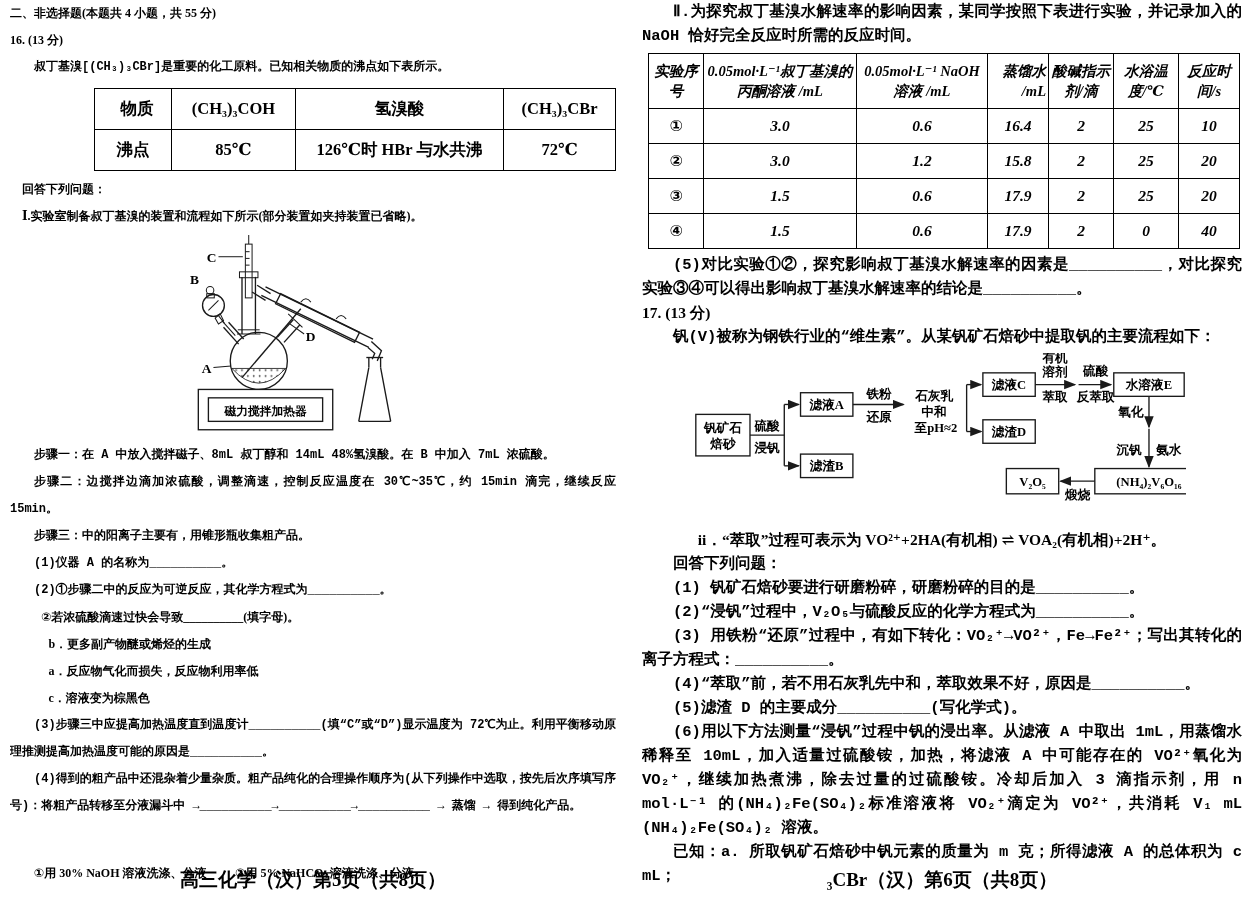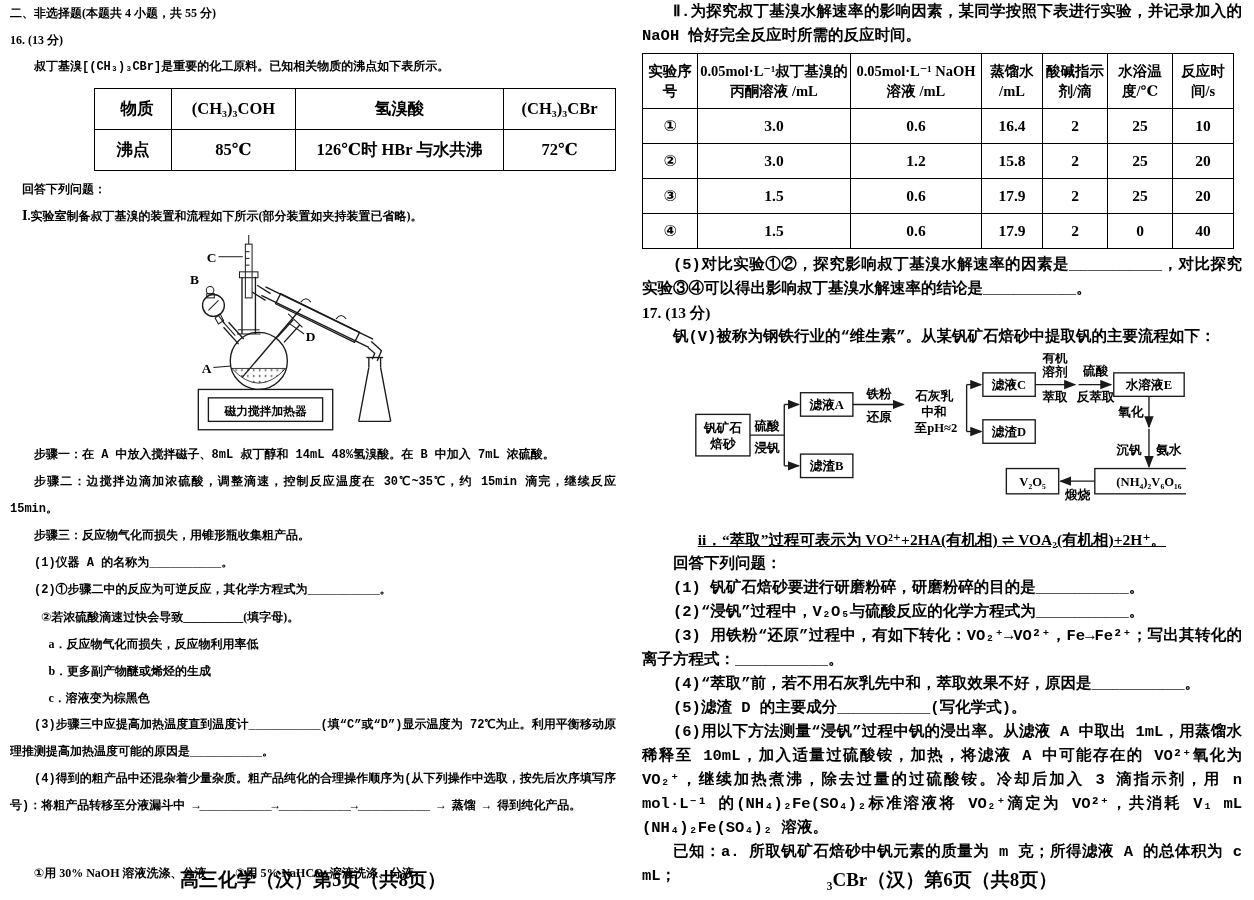--- a/index.html
+++ b/index.html
@@ -9,35 +9,35 @@
     font-weight:700;overflow:hidden;position:relative;
   }
   .page{position:absolute;top:0;height:900px;overflow:hidden;}
   #col-left{left:10px;width:606px;}
   #col-right{left:642px;width:600px;}
   .p{margin:0;line-height:27px;font-size:12px;text-align:justify;}
   #col-right .p{line-height:24px;font-size:15.5px;}
   .ind1{text-indent:1em;}
   .ind2{text-indent:2em;font-family:Liberation Mono, monospace;}
   .ind3{padding-left:3.2em;}
-  .ind4{text-indent:3.6em;text-decoration:underline;}
+  .ind4{text-indent:3.6em;}
   .ind5{text-indent:4.4em;margin-top:25px;}
   .opts{display:flex;gap:2.4em;padding-left:2em;margin-top:40px;}
   table{border-collapse:collapse;}
   td,th{border:1.6px solid #000;text-align:center;vertical-align:middle;
         font-weight:700;padding:2px 4px;}
   #bp-table{margin:7px 0 5px 84px;}
   #bp-table td{font-size:16.5px;height:36px;}
   #bp-table .c0{width:62px;padding-left:12px;} #bp-table .c1{width:116px;}
   #bp-table .c2{width:206px;} #bp-table .c3{width:104px;}
-  #exp-table{margin:5px 0 4px 0;table-layout:fixed;width:592px;}
+  #exp-table{margin:5px 0 4px 6px;table-layout:fixed;width:592px;font-style:italic;}
   #exp-table th{font-size:14.5px;height:50px;line-height:20px;padding:2px 2px;}
   #exp-table td{font-size:15.5px;height:30px;}
   #exp-table .w0{width:50px;} #exp-table .w1{width:148px;}
-  #exp-table .w2{width:126px;} #exp-table .w3{width:56px;}
+  #exp-table .w2{width:126px;} #exp-table .w3{width:56px;text-align:right;}
   #exp-table .w4{width:60px;} #exp-table .w5{width:60px;}
   #exp-table .w6{width:56px;}
   .footer{position:absolute;top:867px;width:100%;text-align:center;
           font-size:19px;font-weight:700;}
   .figwrap{margin:3px 0 3px 148px;}
   .flowwrap{margin:4px 0 4px 52px;}
   svg text{font-family:"Liberation Serif","DejaVu Serif","DejaVu Sans",serif;font-weight:700;}
   .sk{stroke:#1a1a1a;fill:none;stroke-width:1.6;}
   .skt{stroke:#1a1a1a;fill:none;stroke-width:1.2;}
   .flowline{stroke:#1a1a1a;stroke-width:1.5;fill:none;}
@@ -154,26 +154,26 @@
         <text x="176" y="128">D</text>
         <line class="skt" x1="174" y1="120" x2="157" y2="108"></line>
         <text x="52" y="166">A</text>
         <line class="skt" x1="66" y1="160" x2="87" y2="158"></line>
       </g>
     </svg>
   </div>
 
   <p class="p ind2">步骤一：在 A 中放入搅拌磁子、8mL 叔丁醇和 14mL 48%氢溴酸。在 B 中加入 7mL 浓硫酸。</p>
   <p class="p ind2">步骤二：边搅拌边滴加浓硫酸，调整滴速，控制反应温度在 30℃~35℃，约 15min 滴完，继续反应 15min。</p>
-  <p class="p ind2">步骤三：反应物气化而损失，用锥形瓶收集粗产品。</p>
+  <p class="p ind2">步骤三：中的阳离子主要有，用锥形瓶收集粗产品。</p>
   <p class="p ind2">(1)仪器 A 的名称为__________。</p>
   <p class="p ind2">(2)①步骤二中的反应为可逆反应，其化学方程式为__________。</p>
   <p class="p ind3" style="padding-left:2.6em;">②若浓硫酸滴速过快会导致__________(填字母)。</p>
+  <p class="p ind3">b．更多副产物醚或烯烃的生成</p>
   <p class="p ind3">a．反应物气化而损失，反应物利用率低</p>
-  <p class="p ind3">b．更多副产物醚或烯烃的生成</p>
   <p class="p ind3">c．溶液变为棕黑色</p>
   <p class="p ind2">(3)步骤三中应提高加热温度直到温度计__________(填“C”或“D”)显示温度为 72℃为止。利用平衡移动原理推测提高加热温度可能的原因是__________。</p>
   <p class="p ind2">(4)得到的粗产品中还混杂着少量杂质。粗产品纯化的合理操作顺序为(从下列操作中选取，按先后次序填写序号)：将粗产品转移至分液漏斗中 →__________→__________→__________ → 蒸馏 → 得到纯化产品。</p>
   <p class="p opts">
     <span>①用 30% NaOH 溶液洗涤、分液</span>
     <span>②用 5% NaHCO₃ 溶液洗涤、分液</span>
   </p>
 
   <div class="footer">高三化学（汉）第5页（共8页）</div>
 </div>

